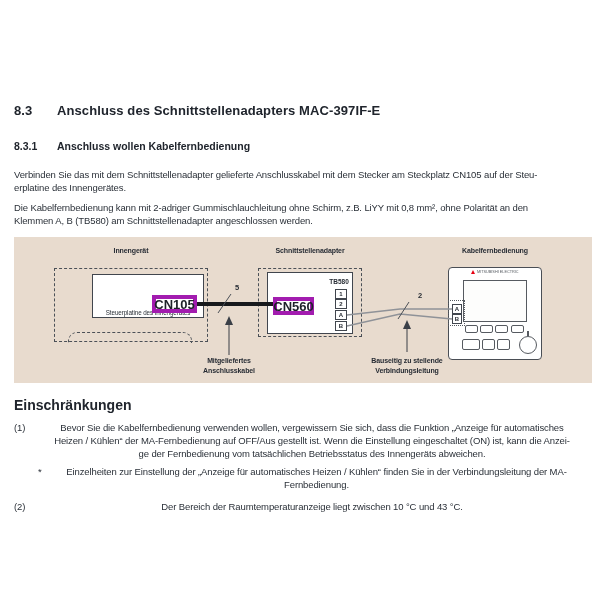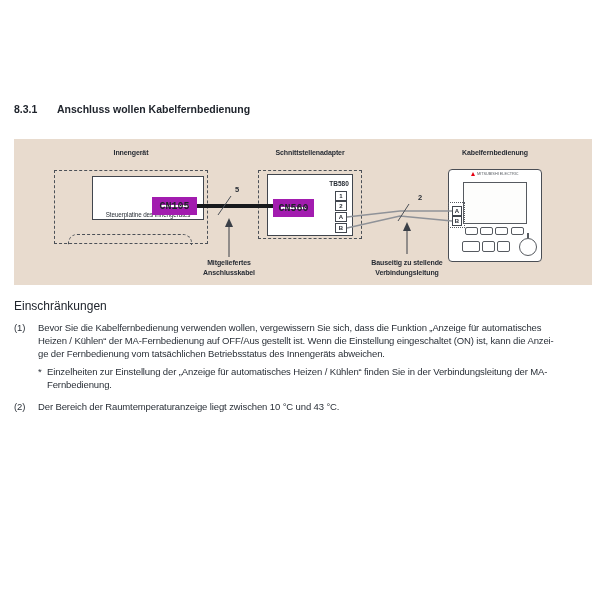--- a/index.html
+++ b/index.html
@@ -14,21 +14,21 @@
 
   
   .sec-head {
     display:grid; grid-template-columns:43px 1fr;
     font-size:13px; font-weight:bold; color:#20252d;
     letter-spacing:0.1px; margin:0 0 22px 0;
   }
   .subsec-head {
     display:grid; grid-template-columns:43px 1fr;
     font-size:10.5px; font-weight:bold; color:#20252d;
-    margin:0 0 24px 0;
+    margin:0 0 16px 0;
   }
 
   
   .para {
     font-size:9.5px; line-height:13px; letter-spacing:-0.12px;
     white-space:pre-line; margin:0 0 7px 0; color:#2a3038;
   }
 
   
   .panel {
@@ -39,23 +39,23 @@
     position:absolute; font-size:7px; font-weight:bold;
     color:#272c34; text-align:center; letter-spacing:-0.1px;
   }
   .dashbox { position:absolute; border:1px dashed #4b5057; }
   .dome {
     position:absolute; border:1px dashed #4b5057; border-bottom:none;
     border-radius:9px 9px 0 0;
   }
   .solidbox { position:absolute; border:1px solid #41464e; background:#fff; }
   .connector {
-    position:absolute; border:8px solid #a21caf; background:#fff;
-    font-size:10px; font-weight:bold; color:#1d2228;
-    display:flex; align-items:center; justify-content:center;font-family:Liberation Mono, monospace;
+    position:absolute; border:4px solid #a21caf; background:#fff;
+    font-size:13px; font-weight:bold; color:#1d2228;
+    display:flex; align-items:center; justify-content:center;
   }
   .board-label {
     position:absolute; font-size:6.3px; color:#2a3038;
     text-align:center; letter-spacing:-0.1px; white-space:nowrap;
   }
   .tb-label { position:absolute; font-size:6.5px; font-weight:bold; color:#272c34; text-align:center; }
   .term {
     position:absolute; left:321px; width:12px; height:10px;
     border:1px solid #41464e; background:#fff;
     font-size:6px; font-weight:bold; color:#272c34;
@@ -97,44 +97,52 @@
   .rbtn {
     position:absolute; border:1px solid #565a60; background:#fff; border-radius:2px;
   }
   .dial {
     position:absolute; left:505px; top:99px; width:18px; height:18px;
     border:1.5px solid #565a60; border-radius:50%; background:#fff;
   }
   .dial-notch { position:absolute; left:513px; top:94px; width:1.5px; height:5px; background:#565a60; }
 
   
-  .restrict-head { font-size:12px; font-weight:normal; color:#20252d; margin:14px 0 8px 0; }
+  .restrict-head { font-size:14px; font-weight:bold; color:#20252d; margin:14px 0 8px 0; }
   .list-item {
     display:grid; grid-template-columns:24px 1fr;
     font-size:9.5px; line-height:13px; letter-spacing:-0.12px;
     color:#2a3038; margin:0 0 5px 0;
   }
   .note-item {
     display:grid; grid-template-columns:24px 9px 1fr;
     font-size:9.5px; line-height:13px; letter-spacing:-0.12px;
     color:#2a3038; margin:0 0 9px 0;
   }
-  .pre { white-space:pre-line; }
+  .pre { white-space:pre-line;text-align:center; }
 </style>
 </head>
 <body>
 
 <div class="page">
 
+  <div class="sec-head">
+    <span>8.3</span>
+    <span>Anschluss des Schnittstellenadapters MAC-397IF-E</span>
+  </div>
 
   <div class="subsec-head">
     <span>8.3.1</span>
     <span>Anschluss wollen Kabelfernbedienung</span>
   </div>
 
+  <p class="para">Verbinden Sie das mit dem Schnittstellenadapter gelieferte Anschlusskabel mit dem Stecker am Steckplatz CN105 auf der Steu-
+erplatine des Innengerätes.</p>
+  <p class="para">Die Kabelfernbedienung kann mit 2-adriger Gummischlauchleitung ohne Schirm, z.B. LiYY mit 0,8 mm², ohne Polarität an den
+Klemmen A, B (TB580) am Schnittstellenadapter angeschlossen werden.</p>
 
   <div class="panel">
 
     <div class="grp-label" style="left:40px; top:10px; width:154px;">Innengerät</div>
     <div class="grp-label" style="left:244px; top:10px; width:104px;">Schnittstellenadapter</div>
     <div class="grp-label" style="left:434px; top:10px; width:94px;">Kabelfernbedienung</div>
 
     <div class="dashbox" style="left:40px; top:31px; width:154px; height:74px;"></div>
     <div class="dome" style="left:54px; top:95px; width:124px; height:11px;"></div>
     <div class="solidbox" style="left:78px; top:37px; width:112px; height:44px;"></div>

